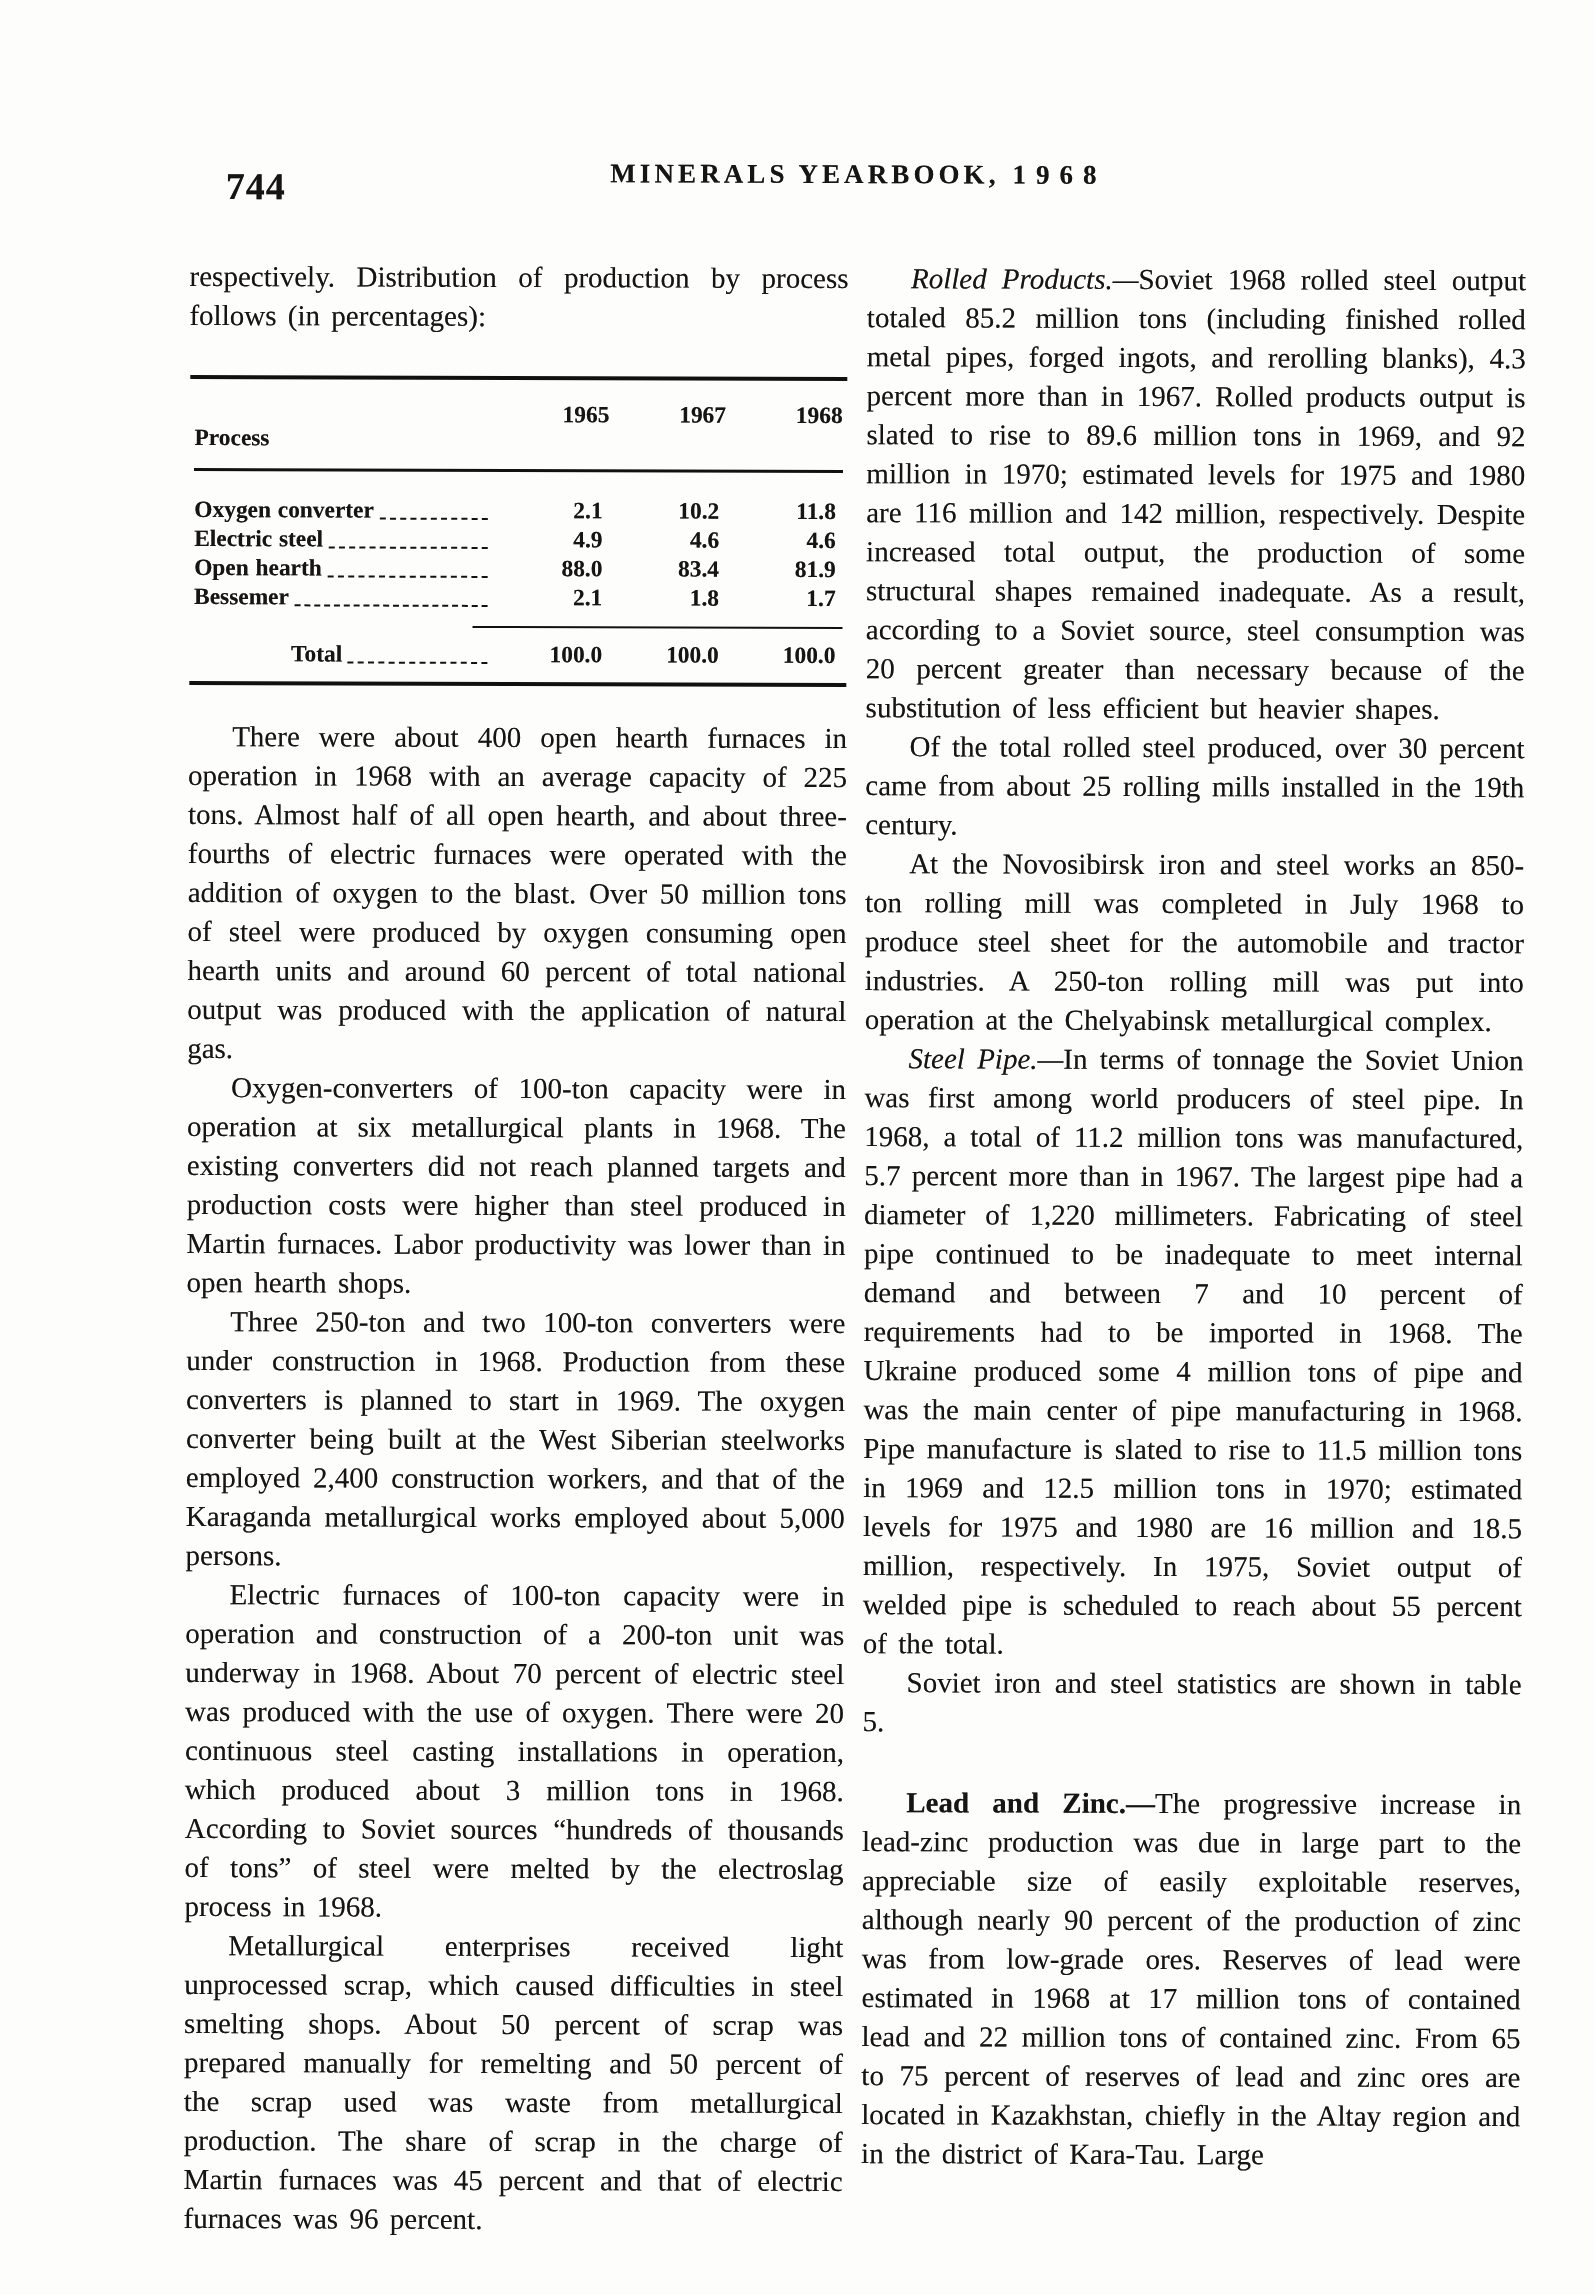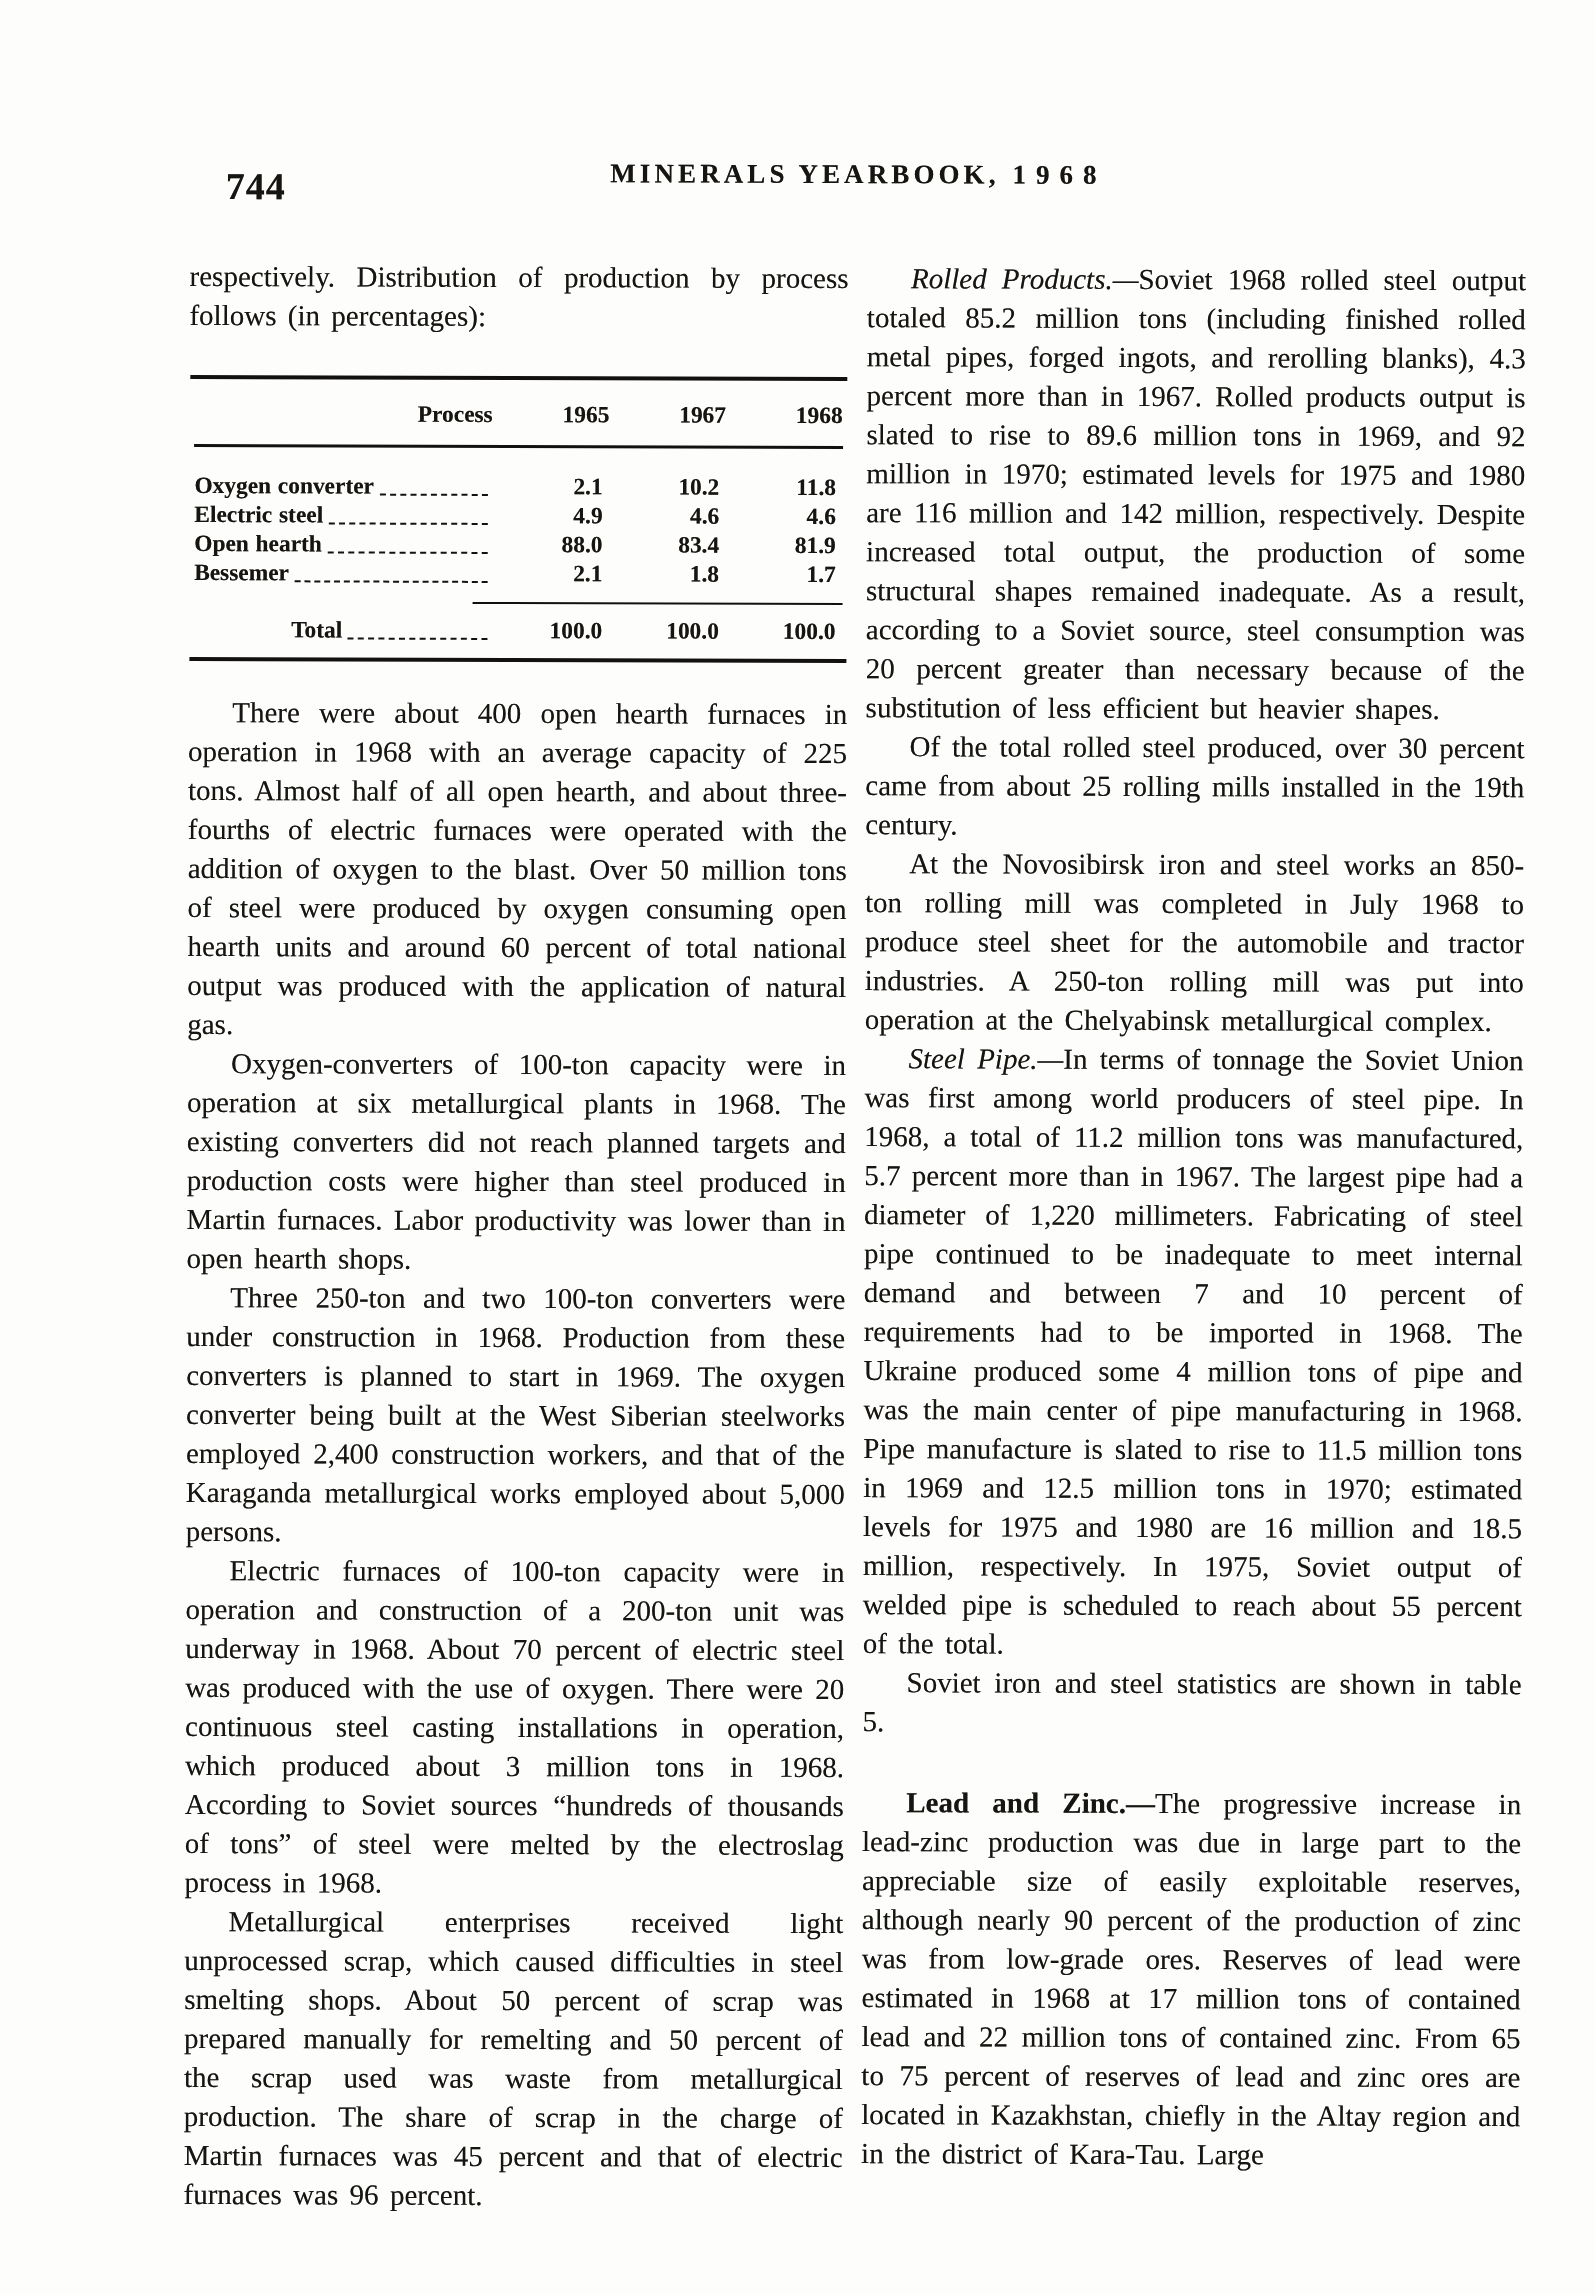--- a/index.html
+++ b/index.html
@@ -79,21 +79,21 @@
     font-size:23.4px;
     font-weight:bold;
     word-spacing:0.9px;
     text-align:left;
   }
   .thead{
     display:flex;
     padding:12px 0 11px 0;
     border-bottom:3.7px solid #121110;
   }
-  .h0{width:46%;text-align:right;}
+  .h0{width:46%;text-align:left;margin-top:24px;}
   .hn{width:18%;text-align:right;}
   .tbody{padding-top:24px;}
   .trow{
     display:flex;
     align-items:baseline;
     line-height:29px;
   }
   .c0{width:46%;display:flex;align-items:flex-end;}
   .cn{width:18%;text-align:right;padding-right:1%;box-sizing:border-box;}
   .leader{

